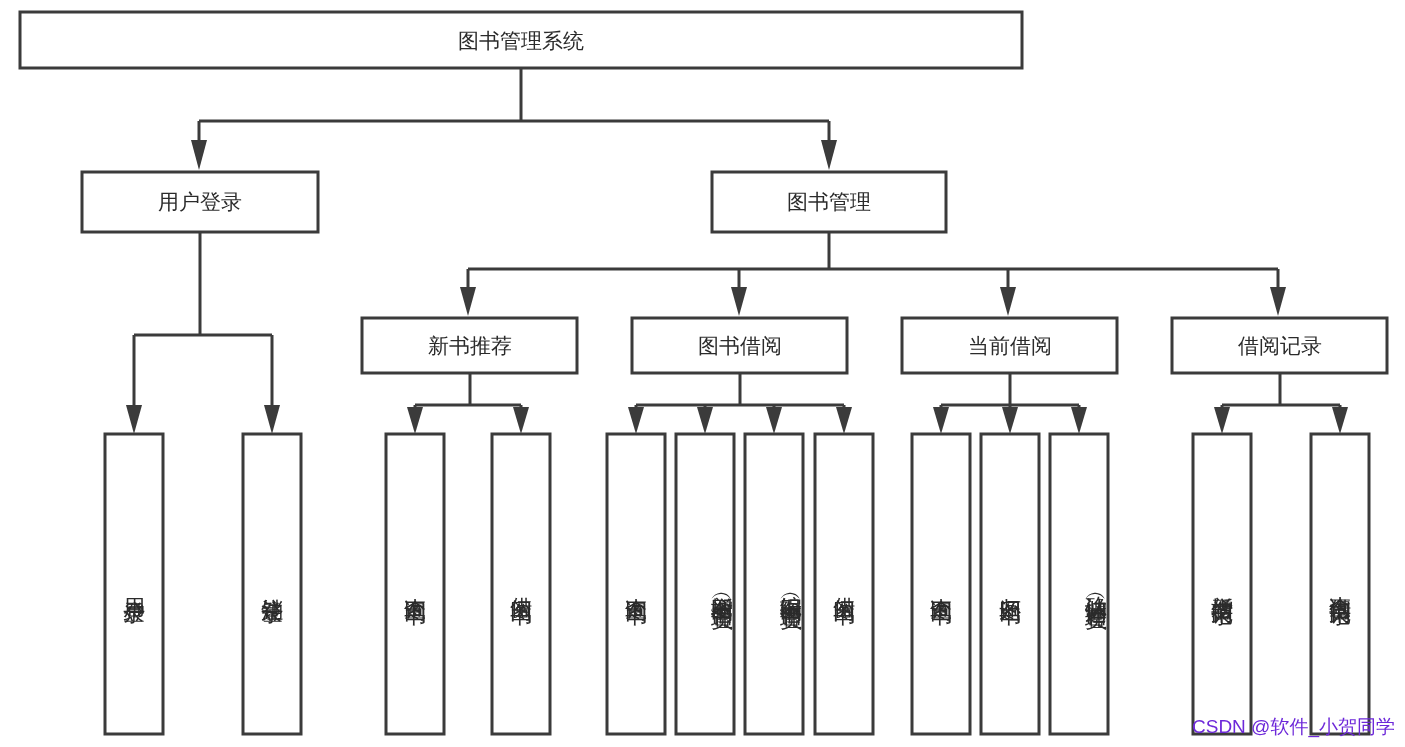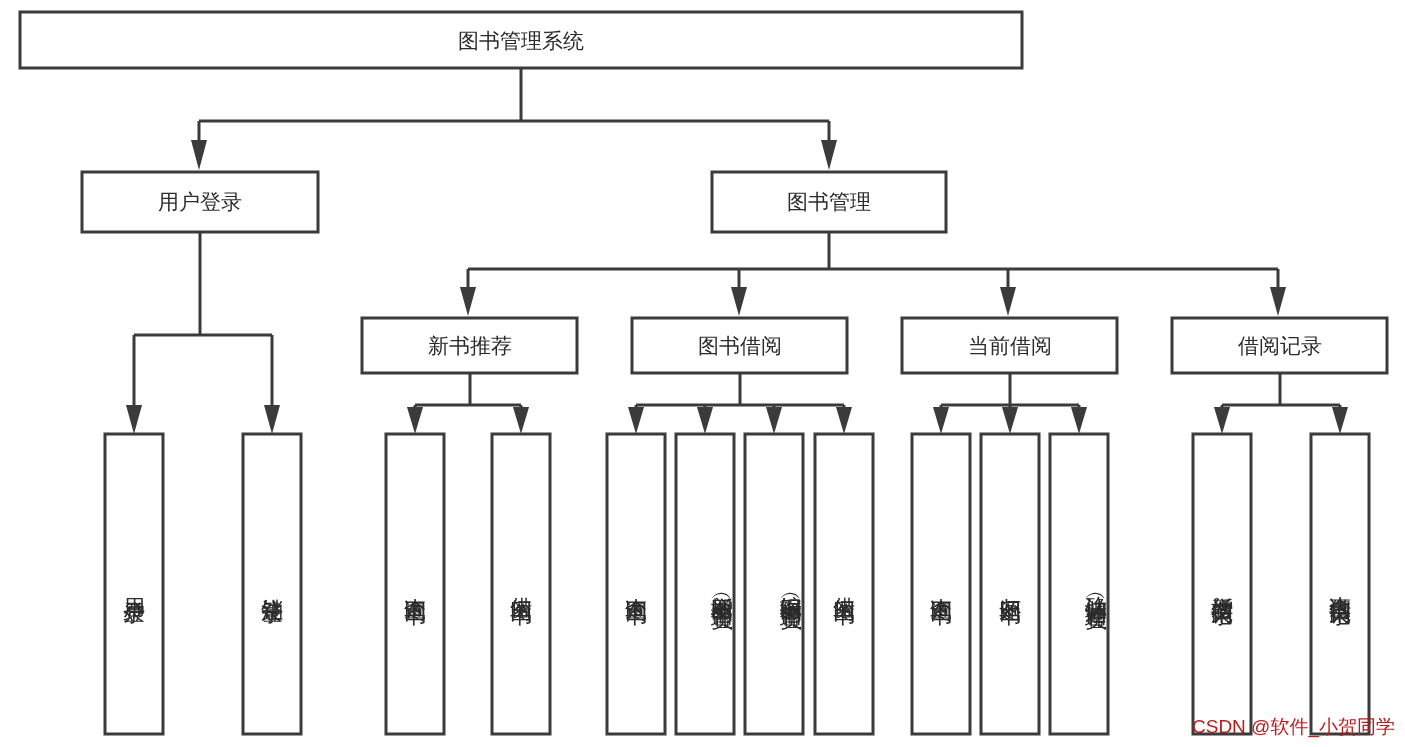--- a/index.html
+++ b/index.html
@@ -61,21 +61,21 @@
     align-items: center;
     justify-content: center;
     text-align: center;
     white-space: nowrap;
     pointer-events: none;
   }
   .watermark {
     position: absolute;
     font-family: "Liberation Sans", "DejaVu Sans", sans-serif;
     font-size: 19px;
-    color: #b91c1c;
+    color: #6d28d9;
     white-space: nowrap;
   }
 </style>
 </head>
 <body>
 
 <div id="diagram-root">
 
   <svg class="flow" viewBox="0 0 1405 747">
 

